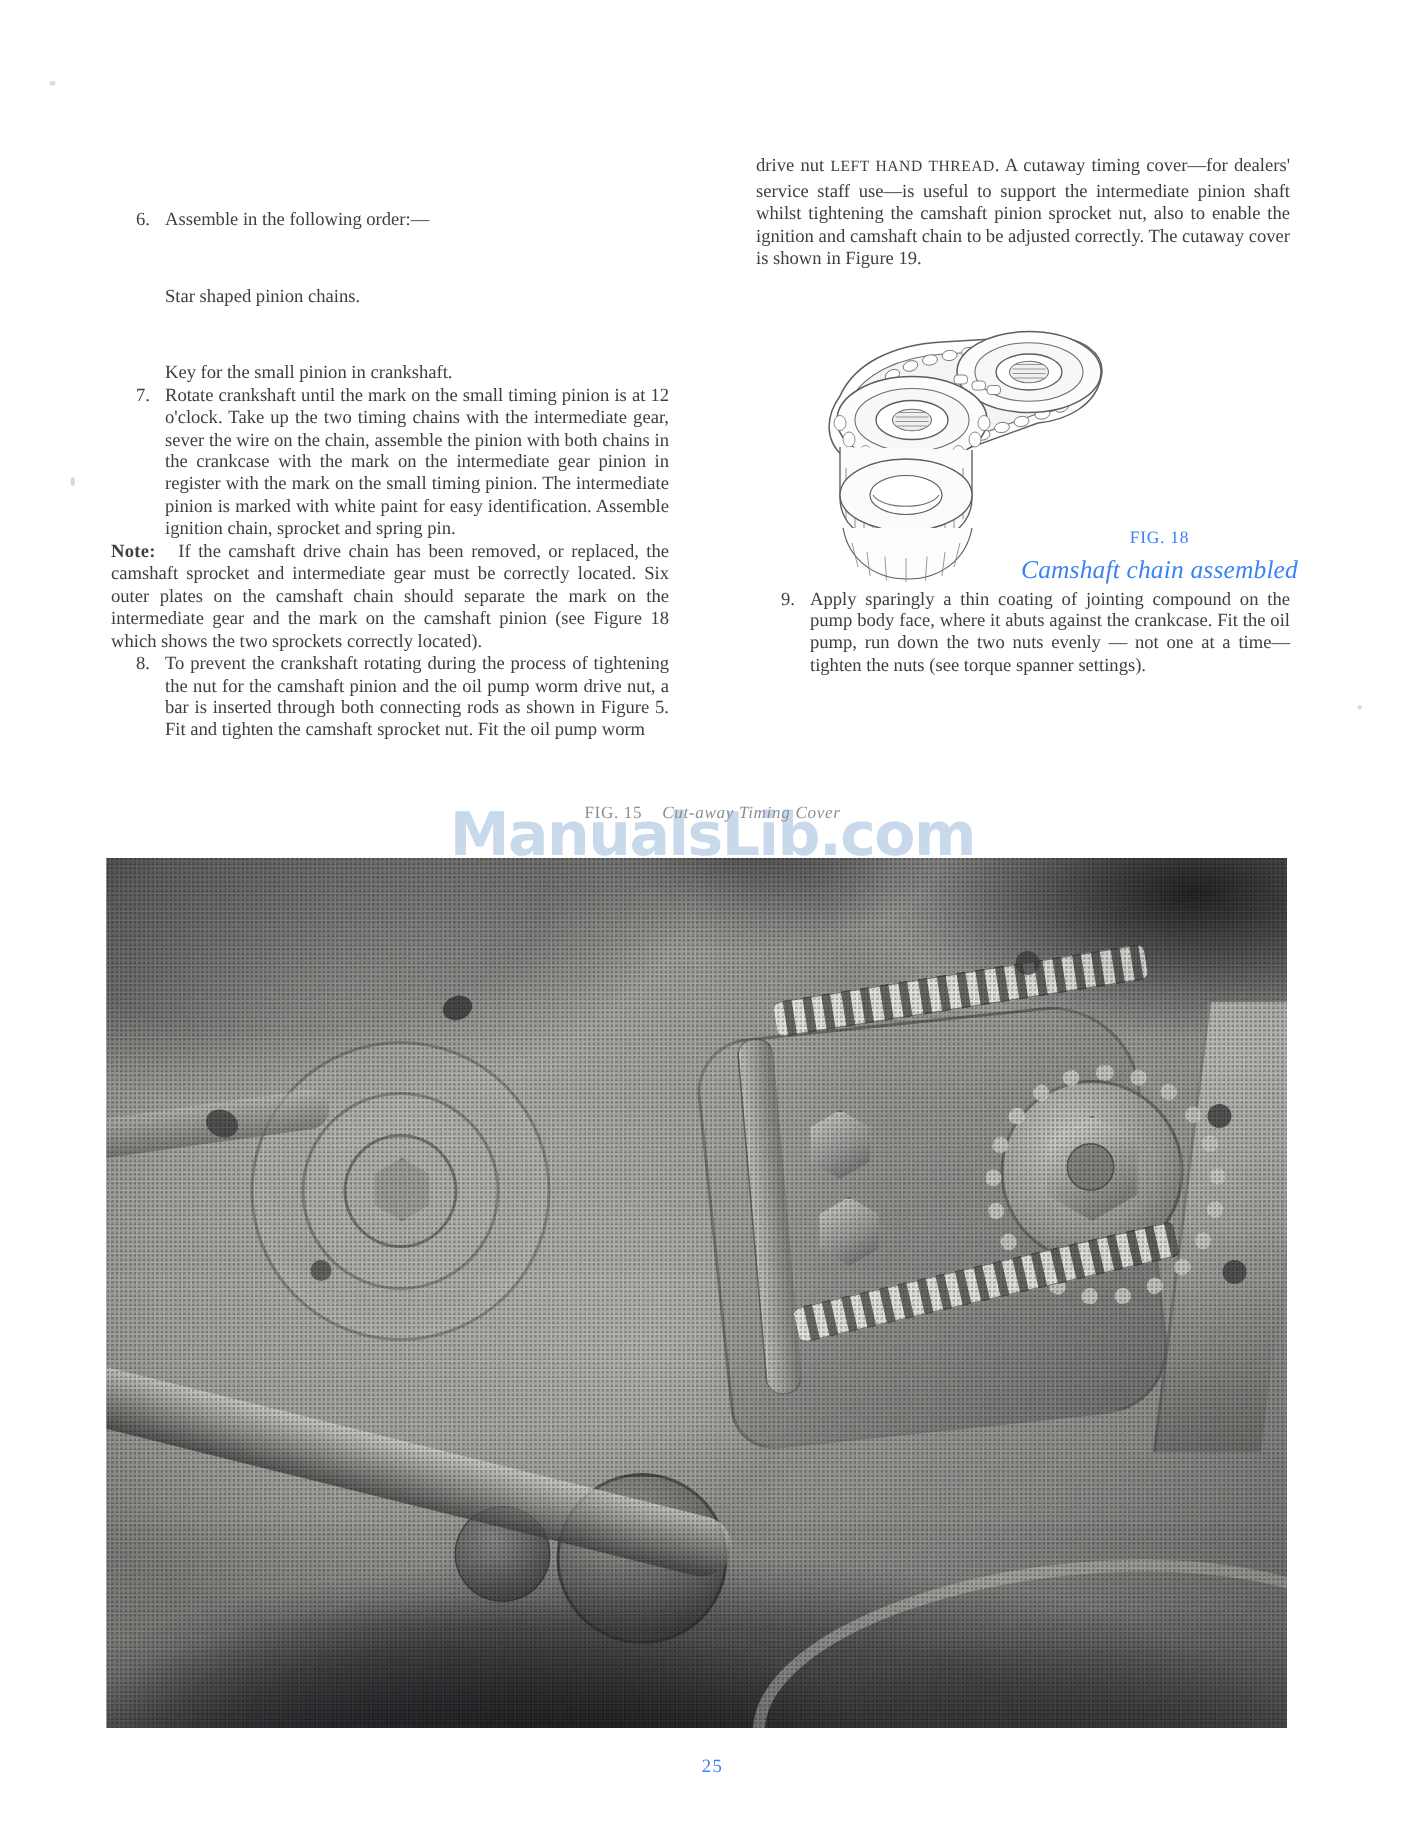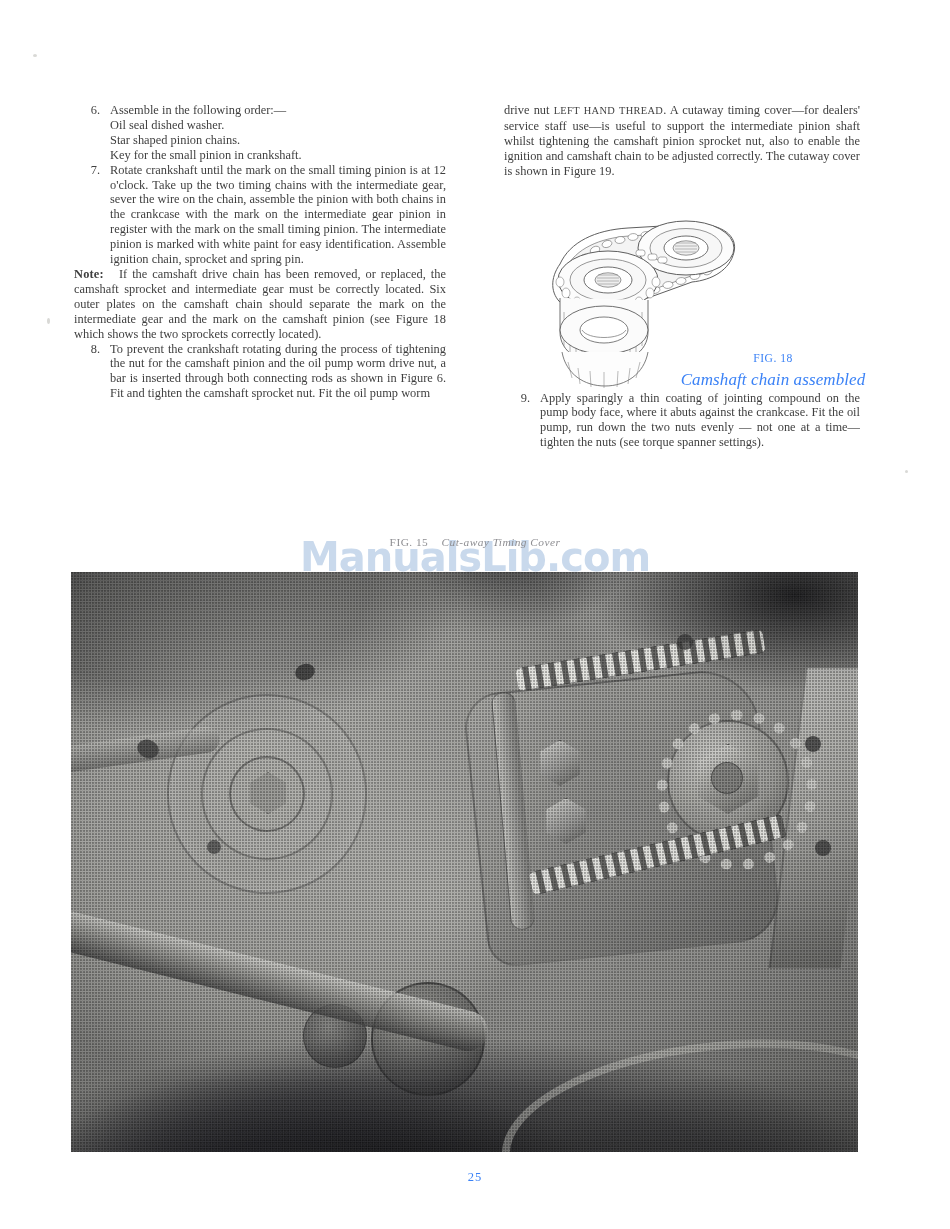--- a/index.html
+++ b/index.html
@@ -50,20 +50,21 @@
     position: absolute;
     left: 6px;
     top: 0;
     width: 20px;
     text-align: right;
     font-size: 12.4px;
   }
   .sub-line {
     display: block;
     text-align: left;
+    margin-top: 36px;
   }
   .note-para {
     margin: 0;
     text-align: justify;
   }
   .note-label {
     font-weight: bold;
     letter-spacing: .2px;
   }
   .smallcaps {
@@ -190,39 +191,38 @@
 
   <div class="speck" style="left:33px;  top:54px;  width:4px; height:3px;"></div>
   <div class="speck" style="left:47px;  top:318px; width:3px; height:6px;"></div>
   <div class="speck" style="left:905px; top:470px; width:3px; height:3px;"></div>
 
   <div class="column" id="col-left">
 
     <div class="numbered">
       <span class="num">6.</span>
       <span class="sub-line">Assemble in the following order:—</span>
-      <span class="sub-line">Oil seal dished washer.</span>
       <span class="sub-line">Star shaped pinion chains.</span>
       <span class="sub-line">Key for the small pinion in crankshaft.</span>
     </div>
 
     <div class="numbered">
       <span class="num">7.</span>
       <span>Rotate crankshaft until the mark on the small timing pinion is at 12 o'clock. Take up the two timing chains with the intermediate gear, sever the wire on the chain, assemble the pinion with both chains in the crankcase with the mark on the intermediate gear pinion in register with the mark on the small timing pinion. The intermediate pinion is marked with white paint for easy identification. Assemble ignition chain, sprocket and spring pin.</span>
     </div>
 
     <p class="note-para">
       <span class="note-label">Note:</span>
       <span>&nbsp; </span>
       <span>If the camshaft drive chain has been removed, or replaced, the camshaft sprocket and intermediate gear must be correctly located. Six outer plates on the camshaft chain should separate the mark on the intermediate gear and the mark on the camshaft pinion (see Figure 18 which shows the two sprockets correctly located).</span>
     </p>
 
     <div class="numbered">
       <span class="num">8.</span>
-      <span>To prevent the crankshaft rotating during the process of tightening the nut for the camshaft pinion and the oil pump worm drive nut, a bar is inserted through both connecting rods as shown in Figure 6. Fit and tighten the camshaft sprocket nut. Fit the oil pump worm</span>
+      <span>To prevent the crankshaft rotating during the process of tightening the nut for the camshaft pinion and the oil pump worm drive nut, a bar is inserted through both connecting rods as shown in Figure 5. Fit and tighten the camshaft sprocket nut. Fit the oil pump worm</span>
     </div>
 
   </div>
 
   <div class="column" id="col-right">
 
     <p class="plain-para"><span>drive nut </span><span class="smallcaps">LEFT HAND THREAD</span><span>. A cutaway timing cover—for dealers' service staff use—is useful to support the intermediate pinion shaft whilst tightening the camshaft pinion sprocket nut, also to enable the ignition and camshaft chain to be adjusted correctly. The cutaway cover is shown in Figure 19.</span></p>
 
     <div style="height:212px"></div>
 

